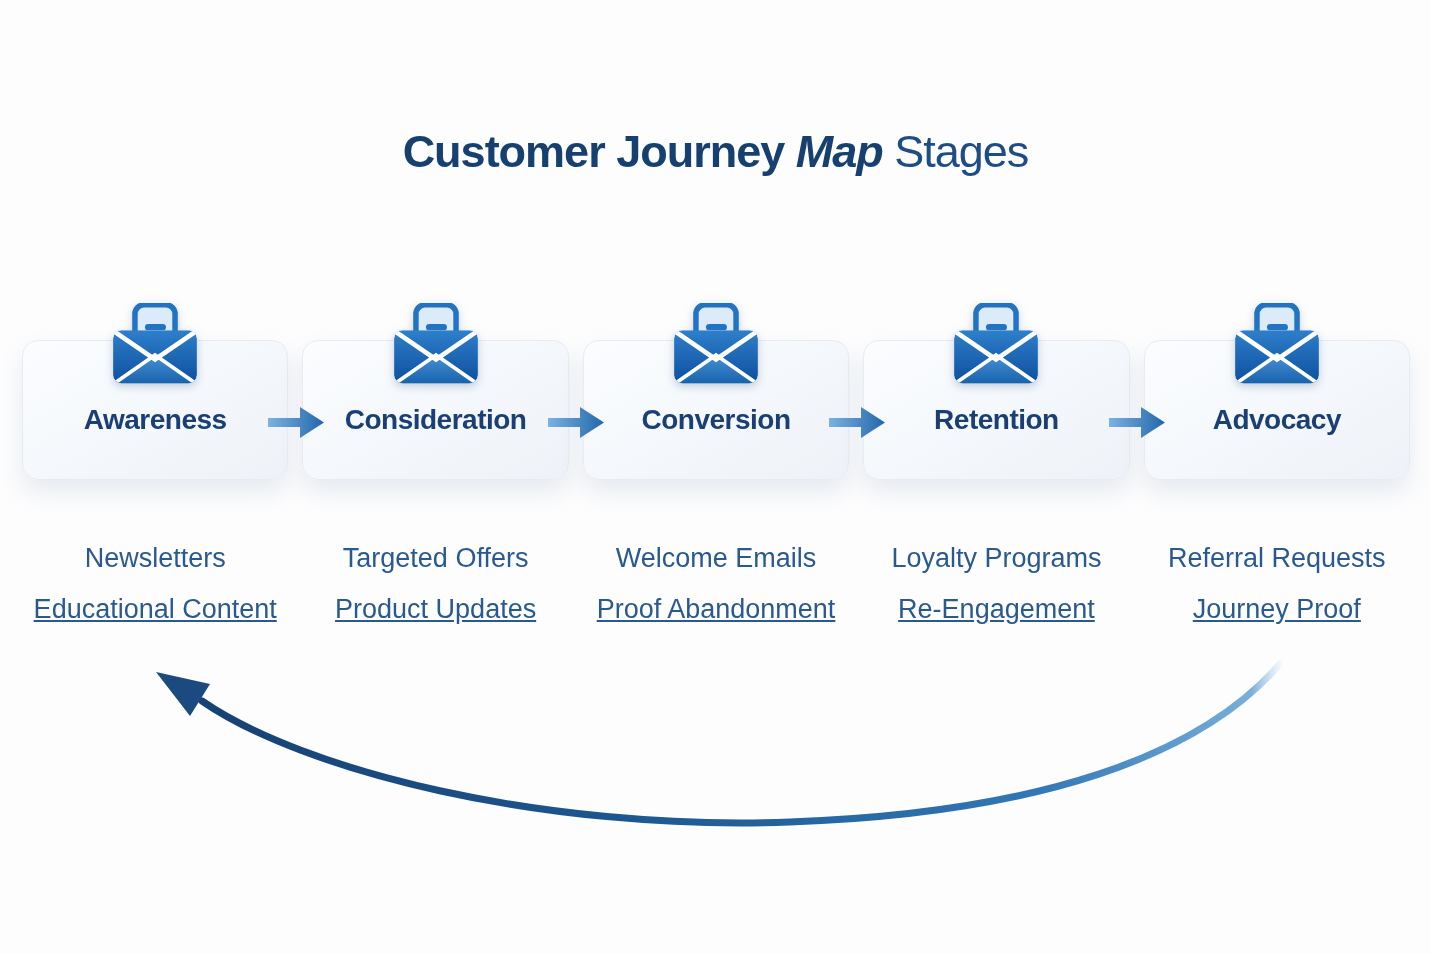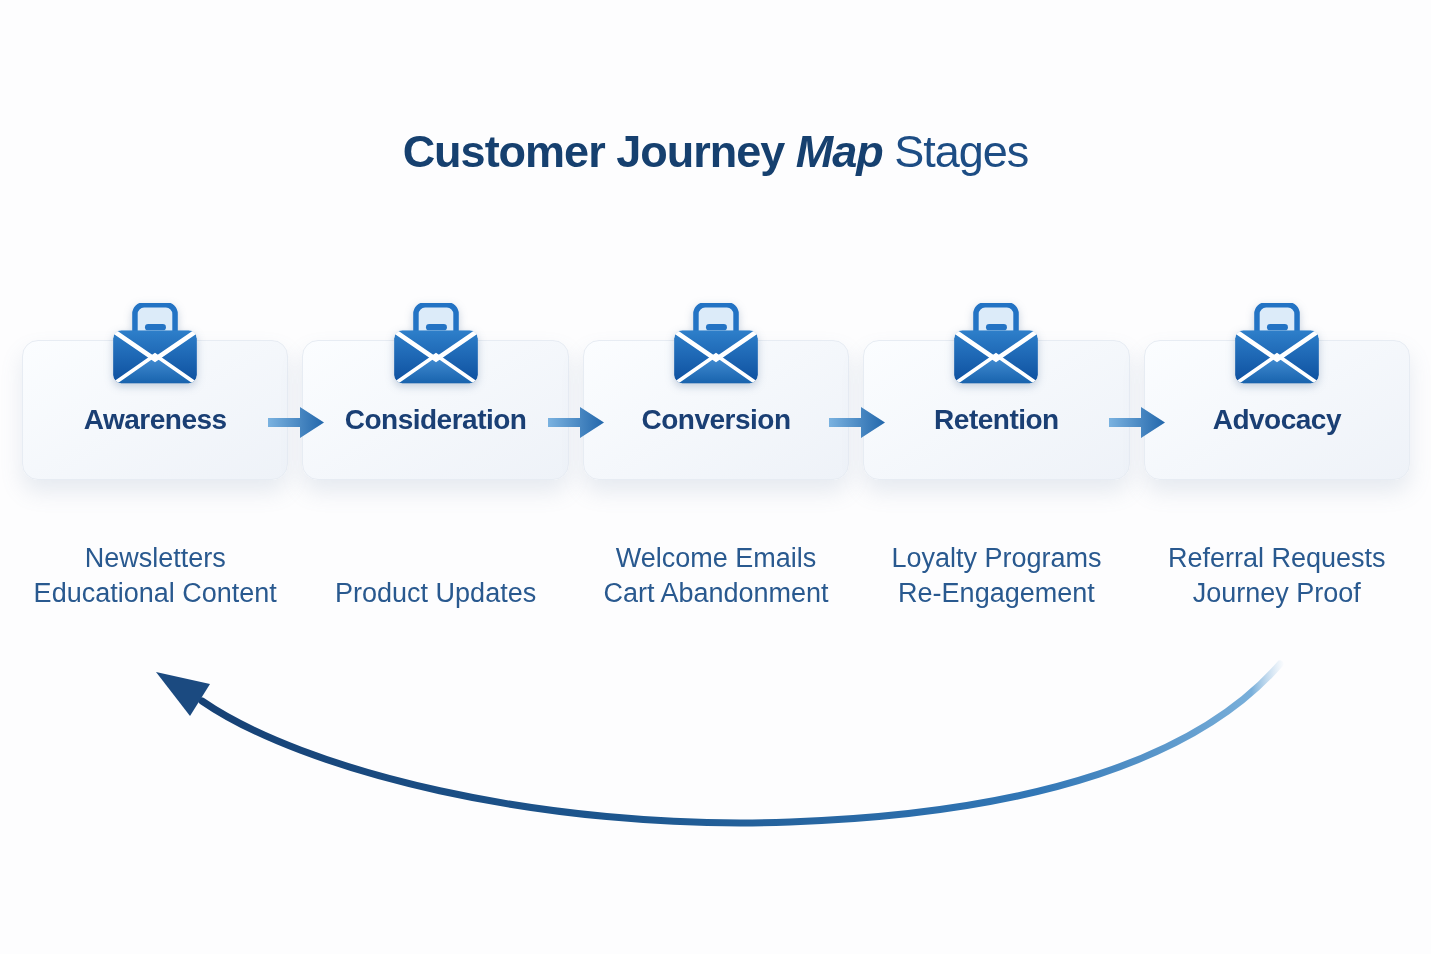--- a/index.html
+++ b/index.html
@@ -38,21 +38,21 @@
     position:absolute;left:50%;top:-37px;transform:translateX(-50%);
     width:88px;height:82px;z-index:2;
     filter:drop-shadow(0 3px 4px rgba(30,70,120,.25));
   }
   .tactic{
     position:absolute;left:50%;transform:translateX(-50%);
     white-space:nowrap;font-size:27px;font-weight:500;color:#29598f;
     line-height:31px;
   }
   .tactic.row1{top:203px;}
-  .tactic.row2{top:238px;}
+  .tactic.row2{top:254px;text-decoration:underline;}
   
   .flow-arrow{position:absolute;width:58px;height:36px;top:404px;z-index:3;}
   .flow-arrow.a1{left:267px;}
   .flow-arrow.a2{left:547px;}
   .flow-arrow.a3{left:828px;}
   .flow-arrow.a4{left:1108px;}
   
   .loop-arrow{position:absolute;left:0;top:0;width:1431px;height:954px;pointer-events:none;}
   .hidden-defs{position:absolute;width:0;height:0;overflow:hidden;}
 </style>
@@ -118,32 +118,33 @@
       <div class="tactic row2">Educational Content</div>
     </div>
 
     <div class="stage">
       <svg class="env" viewBox="0 0 96 90">
           <use href="#env-icon"></use>
         </svg>
       <div class="card">
         <div class="card-label">Consideration</div>
       </div>
+      <div class="tactic row1">Targeted Offers</div>
       <div class="tactic row2">Product Updates</div>
     </div>
 
     <div class="stage">
       <svg class="env" viewBox="0 0 96 90">
           <use href="#env-icon"></use>
         </svg>
       <div class="card">
         <div class="card-label">Conversion</div>
       </div>
       <div class="tactic row1">Welcome Emails</div>
-      <div class="tactic row2">Cart Abandonment</div>
+      <div class="tactic row2">Proof Abandonment</div>
     </div>
 
     <div class="stage">
       <svg class="env" viewBox="0 0 96 90">
           <use href="#env-icon"></use>
         </svg>
       <div class="card">
         <div class="card-label">Retention</div>
       </div>
       <div class="tactic row1">Loyalty Programs</div>

